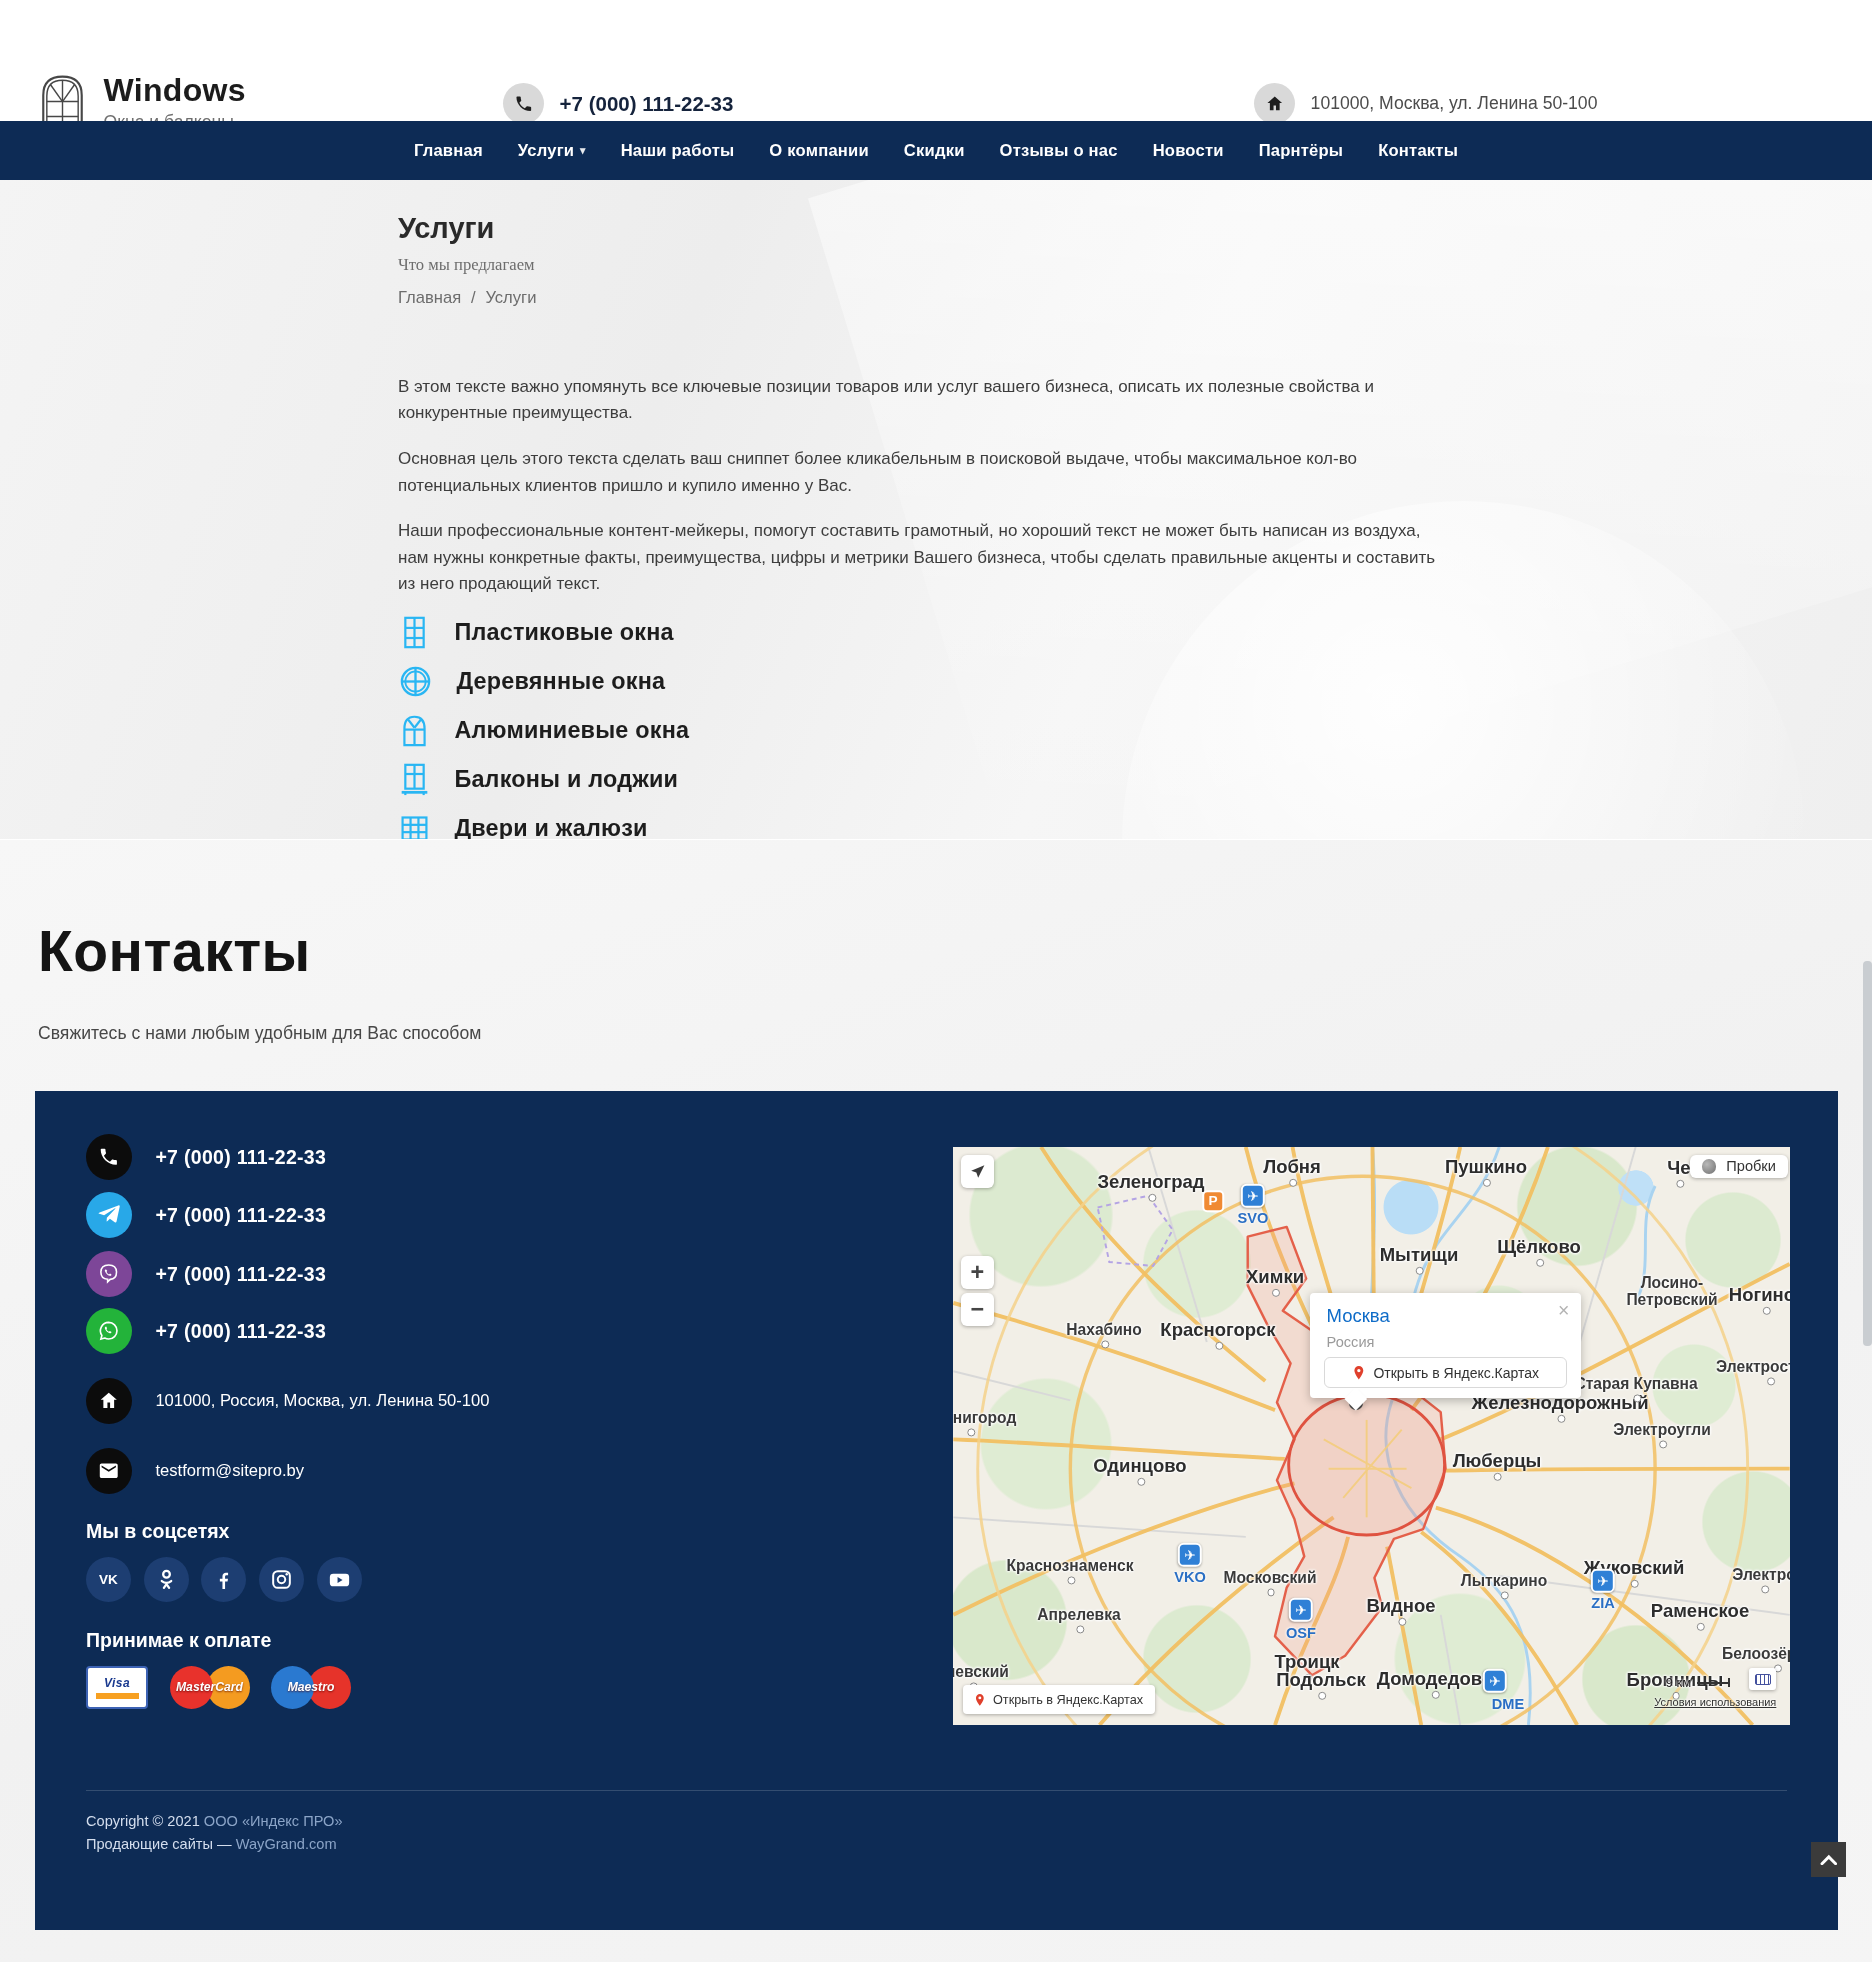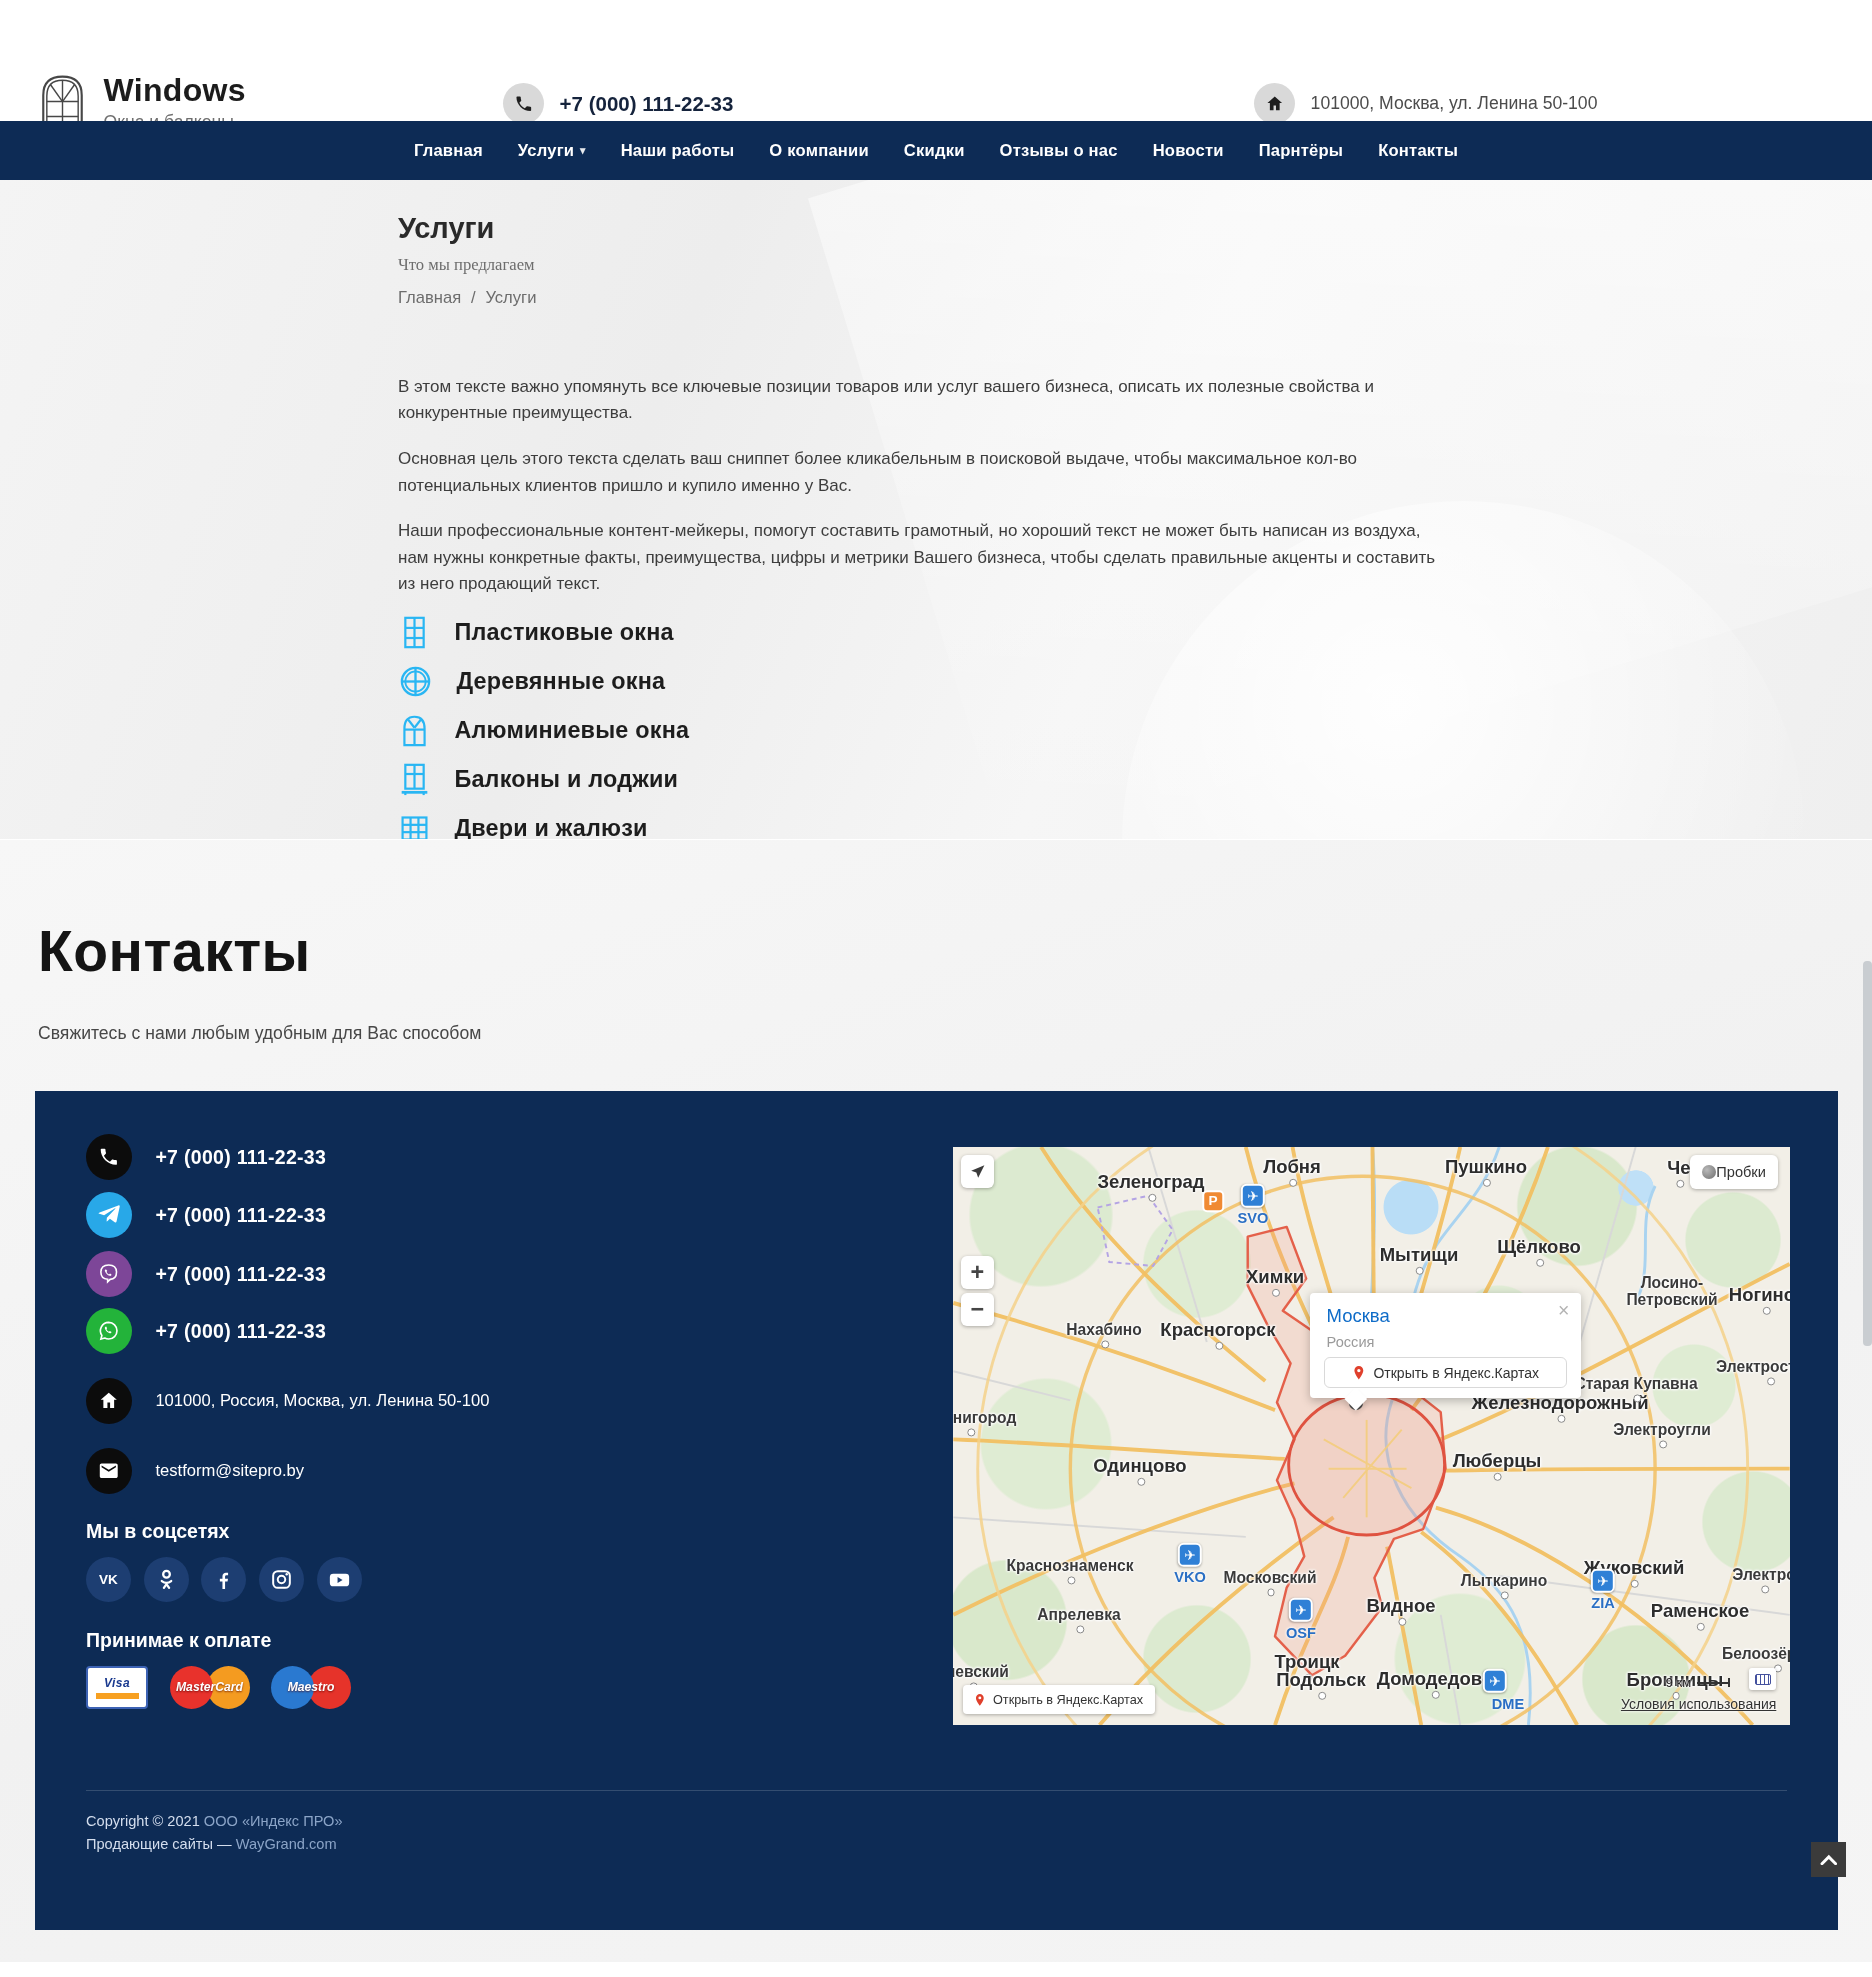--- a/index.html
+++ b/index.html
@@ -107,29 +107,29 @@
   .city.sm{font-size:13.7px;color:#555;font-weight:400;}
   .city::after{content:"";position:absolute;left:50%;top:100%;margin-left:-2.9px;margin-top:2px;width:5.9px;height:5.9px;border:1.5px solid #8a8a8a;border-radius:50%;background:#fff;}
   .city.sm::after,.city.two::after{display:none;}
   .airport{position:absolute;transform:translate(-50%,-50%);width:24.4px;height:24.4px;border-radius:5.9px;background:#2f80d6;border:2px solid #fff;box-shadow:0 1px 2px rgba(0,0,0,.25);display:flex;align-items:center;justify-content:center;color:#fff;font-size:13.7px;z-index:3;}
   .apcode{position:absolute;transform:translate(-50%,-50%);font-size:14.6px;font-weight:700;color:#2a6fc4;text-shadow:0 0 2.9px #fff,0 0 2.9px #fff;z-index:3;}
   .parking{position:absolute;transform:translate(-50%,-50%);width:21.5px;height:21.5px;border-radius:4.9px;background:#f08a33;border:2px solid #fff;display:flex;align-items:center;justify-content:center;color:#fff;font-weight:700;font-size:13.7px;z-index:3;}
   .mbtn{background:#fff;border-radius:5.9px;box-shadow:0 1px 3.9px rgba(0,0,0,.3);display:flex;align-items:center;justify-content:center;cursor:pointer;z-index:4;}
   .m-locate{position:absolute;left:7.8px;top:7.8px;width:33px;height:33px;}
   .m-zin{position:absolute;left:7.8px;top:109px;width:33px;height:33px;font-size:23.4px;font-weight:700;color:#454545;}
   .m-zout{position:absolute;left:7.8px;top:146px;width:33px;height:33px;font-size:23.4px;font-weight:700;color:#454545;}
-  .m-traffic{position:absolute;left:737px;top:7.8px;height:34px;padding:0 11.7px;gap:0;border-radius:5.9px;font-size:14.6px;color:#333;}
+  .m-traffic{position:absolute;left:737px;top:7.8px;height:23px;padding:0 11.7px;gap:10px;border-radius:5.9px;font-size:14.6px;color:#333;}
   .tl-dot{width:14.6px;height:14.6px;border-radius:50%;background:radial-gradient(circle at 35% 35%,#b9b9b9,#6e6e6e);}
   .m-open{position:absolute;left:9.8px;top:538px;height:29px;padding:0 11.7px;gap:6.8px;border-radius:3.9px;font-size:12.7px;color:#333;}
   .m-scale{position:absolute;right:60px;top:528px;display:flex;align-items:center;gap:5.9px;font-size:13px;color:#222;z-index:4;text-shadow:0 0 2.9px #fff,0 0 2.9px #fff;}
   .m-scale .bar{width:33px;height:2px;background:#333;position:relative;}
   .m-scale .bar::after{content:"";position:absolute;right:0;top:-3.9px;width:2px;height:9.8px;background:#333;}
   .m-ruler{position:absolute;right:13.7px;top:521px;width:27px;height:22.4px;border-radius:2.9px;}
   .m-ruler .rg{width:15.6px;height:10.7px;border:1.5px solid #44519e;border-radius:2px;background:repeating-linear-gradient(90deg,#44519e 0 1.5px,transparent 1.5px 3.9px);}
-  .m-terms{position:absolute;right:13.7px;top:549px;font-size:14px;color:#333;text-decoration:underline;z-index:4;text-shadow:0 0 2.9px #fff,0 0 2.9px #fff;cursor:pointer;}
+  .m-terms{position:absolute;right:13.7px;top:549px;font-size:11px;color:#333;text-decoration:underline;z-index:4;text-shadow:0 0 2.9px #fff,0 0 2.9px #fff;cursor:pointer;}
   .popup{position:absolute;left:357px;top:146px;width:271px;height:105px;background:#fff;border-radius:3.9px;box-shadow:0 2.9px 9.8px rgba(0,0,0,.25);z-index:5;}
   .popup .tail{position:absolute;left:38px;top:98px;width:15.6px;height:15.6px;background:#fff;transform:rotate(45deg);box-shadow:2.9px 2.9px 4.9px rgba(0,0,0,.12);}
   .popup-title{position:absolute;left:16.6px;top:11.7px;font-size:18.5px;color:#0f6cc8;cursor:pointer;}
   .popup-close{position:absolute;right:11.7px;top:7.8px;font-size:19.5px;color:#b3b3b3;cursor:pointer;line-height:1;}
   .popup-sub{position:absolute;left:16.6px;top:41px;font-size:14.6px;color:#9a9a9a;}
   .popup-btn{position:absolute;left:13.7px;right:13.7px;top:64px;height:31px;background:#fff;border:1px solid #d9d9d9;border-radius:5.9px;display:flex;align-items:center;justify-content:center;gap:7.8px;font-size:14px;color:#333;cursor:pointer;z-index:2;}
   .marker{position:absolute;left:396px;top:249px;width:13.7px;height:13.7px;border-radius:50%;background:#fff;border:3.4px solid #4f4f4f;z-index:4;}
 
   
   .totop{position:absolute;left:1811px;top:1842px;width:35px;height:35px;background:#3b3b3b;display:flex;align-items:center;justify-content:center;cursor:pointer;z-index:9;}

